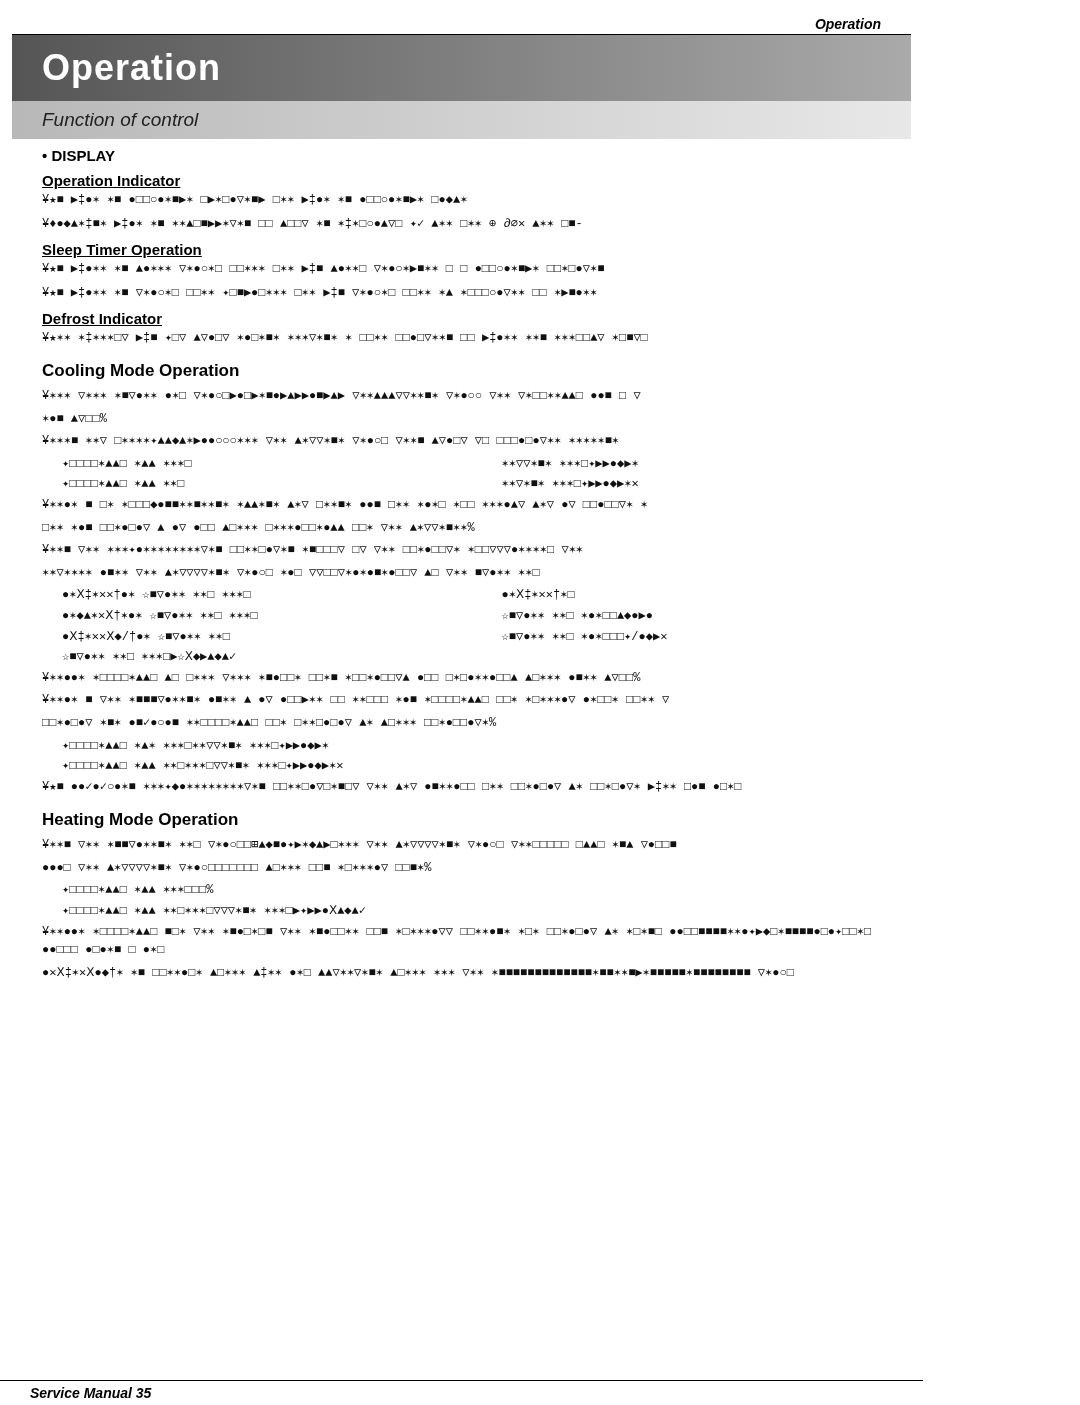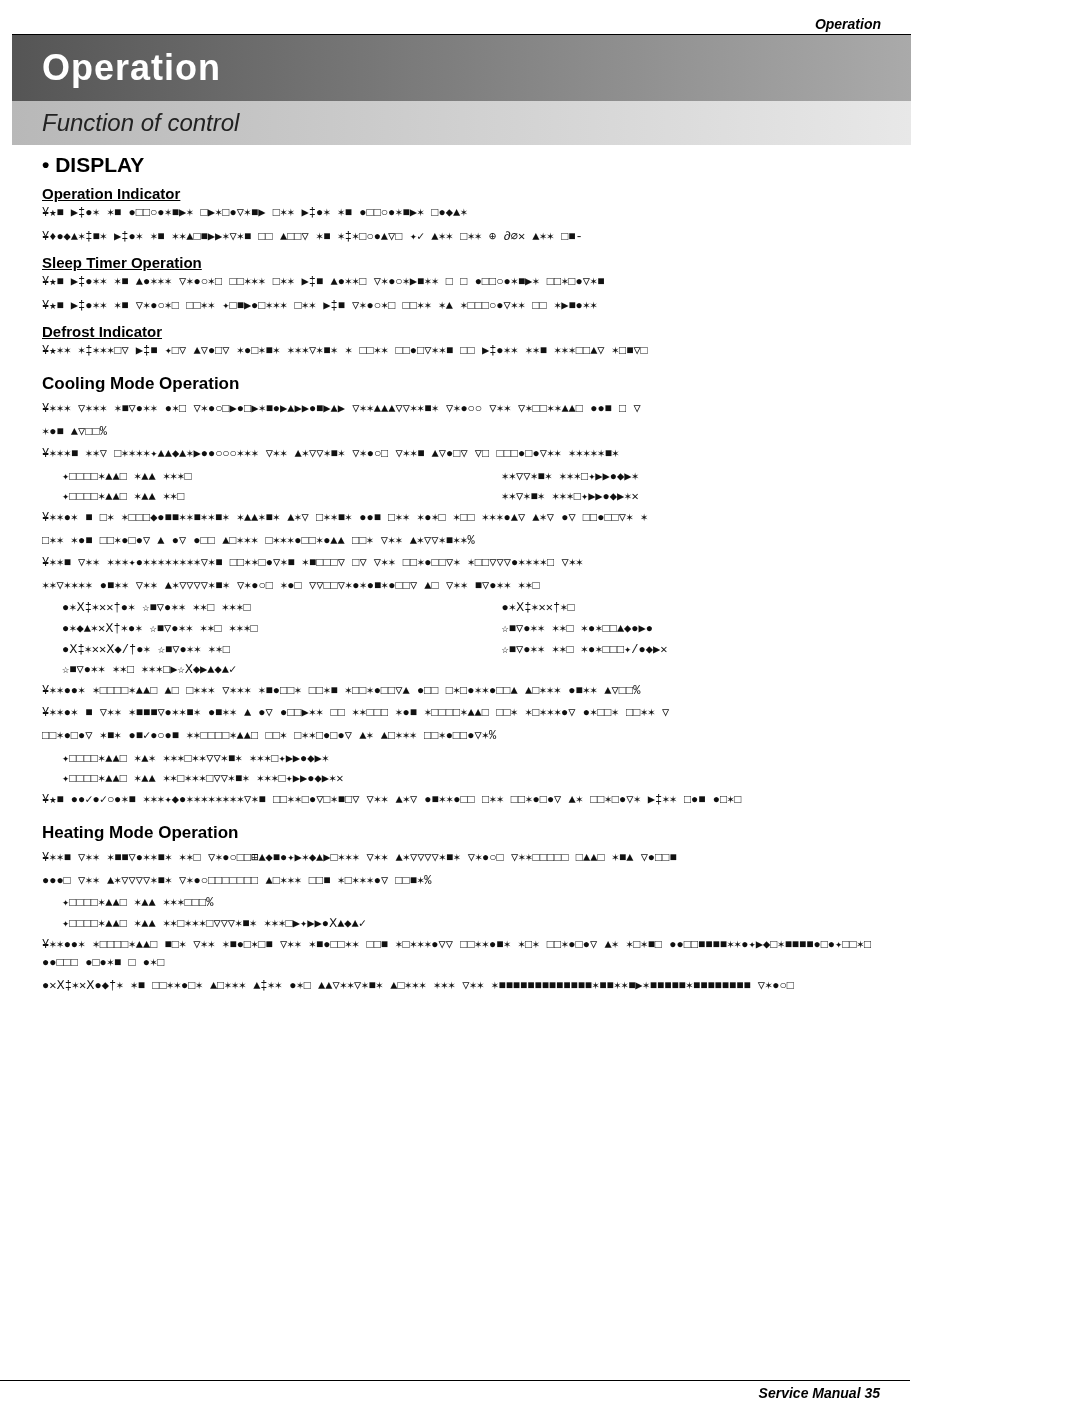--- a/index.html
+++ b/index.html
@@ -47,38 +47,38 @@
     }
 
     
     .function-bar {
       background: linear-gradient(to right, #b8b8b8, #e8e8e8);
       padding: 8px 30px;
       margin-bottom: 8px;
     }
     .function-bar-title {
       font-style: italic;
-      font-size: 24px;
+      font-size: 19px;
       color: #222;
       text-align: right;
     }
 
     .content-area {
       padding: 0 30px 20px 30px;
     }
 
     
     .section-number-title {
       font-size: 18px;
       font-weight: bold;
       margin-bottom: 4px;
       margin-top: 6px;
     }
     .section-sub-title {
-      font-size: 21px;
+      font-size: 15px;
       font-weight: bold;
       margin-bottom: 6px;
     }
 
     
     .indicator-label {
       font-weight: bold;
       font-size: 15px;
       text-decoration: underline;
       margin-top: 8px;
@@ -128,24 +128,23 @@
     }
     .two-col .col {
       flex: 1;
     }
 
     
     .bottom-bar {
       position: absolute;
       bottom: 0;
       left: 0;
-      right: 13px;
+      right: 0;
       border-top: 1.5px solid #000;
       display: flex;
-      justify-content: flex-end;
       padding: 4px 30px;
     }
     .bottom-bar-text {
       font-style: italic;
       font-weight: bold;
       font-size: 14px;
     }
   </style>
 </head>
 <body>

